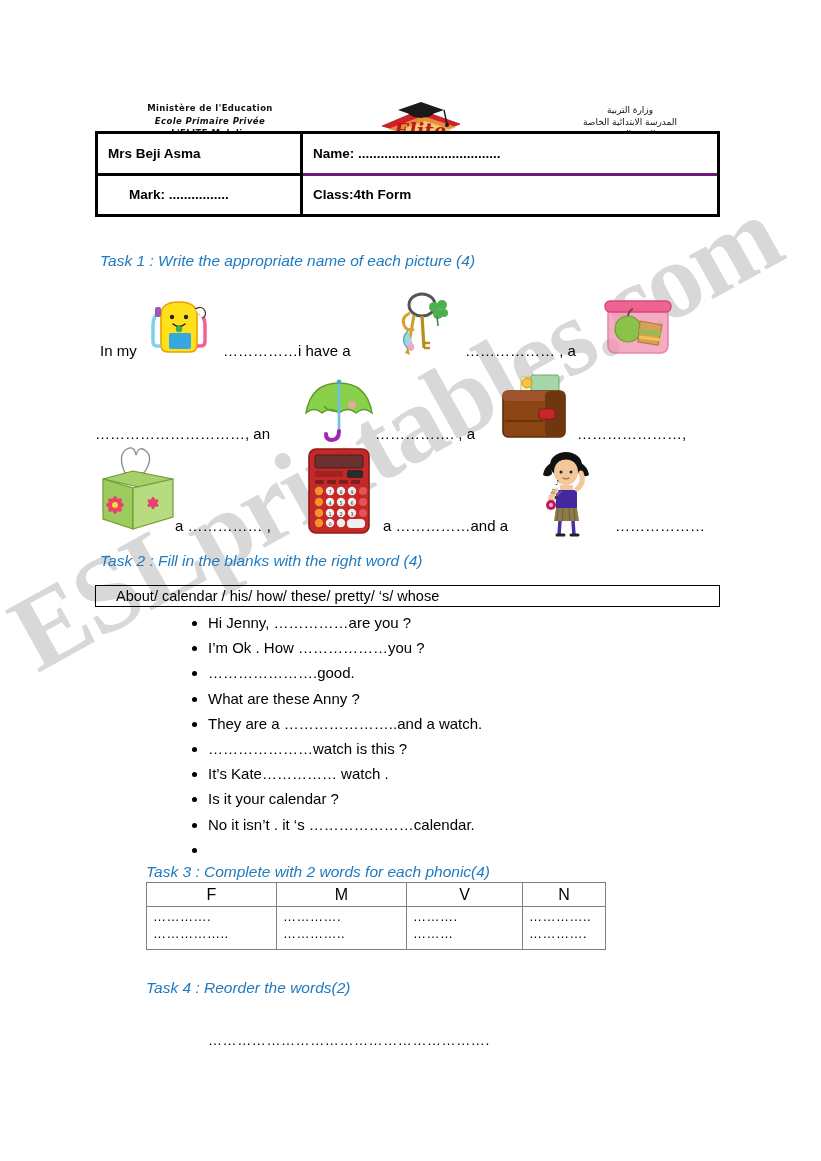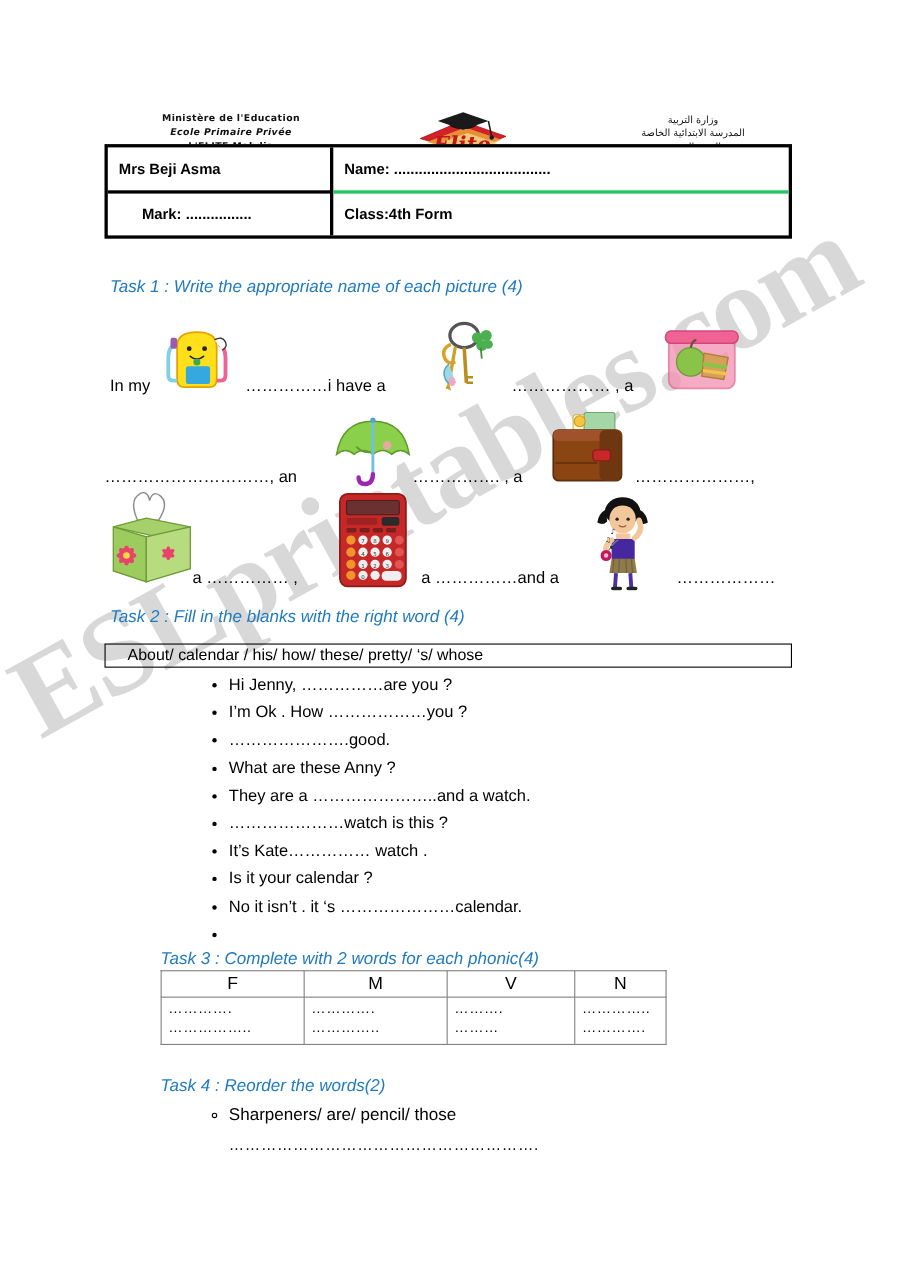--- a/index.html
+++ b/index.html
@@ -84,21 +84,21 @@
     flex:1;
     display:flex;
     align-items:center;
     padding:0 10px;
     font-family:"Liberation Sans", sans-serif;
     font-size:13.5px;
     font-weight:bold;
     color:#000;
   }
   .idcol.left .idcell:first-child{border-bottom:3px solid #000;}
-  .idcol.right .idcell:first-child{border-bottom:3px solid #22c55e;}
+  .idcol.right .idcell:first-child{border-bottom:3px solid #701a75;}
   .idcell.indent{padding-left:31px;}
   .idtitle{
     font-family:"Liberation Sans", sans-serif;
     font-size:17px;font-weight:bold;color:#000;
     line-height:30px;
     text-align:center;
   }
   .idtitle.sub{font-size:19px;margin-top:8px;}
 
   
@@ -463,19 +463,16 @@
       <td class="bd">
         <div>…………..</div>
         <div>………….</div>
       </td>
     </tr>
   </tbody>
     </table>
 
   <div class="task-h" style="left:146px;top:979px;">Task 4 : Reorder the words(2)</div>
 
-  <ul class="t4list circ">
-    <li>Sharpeners/ are/ pencil/ those</li>
-  </ul>
 
   <div class="t4line">………………………………………………….</div>
 
 </div>
 
 </body></html>

